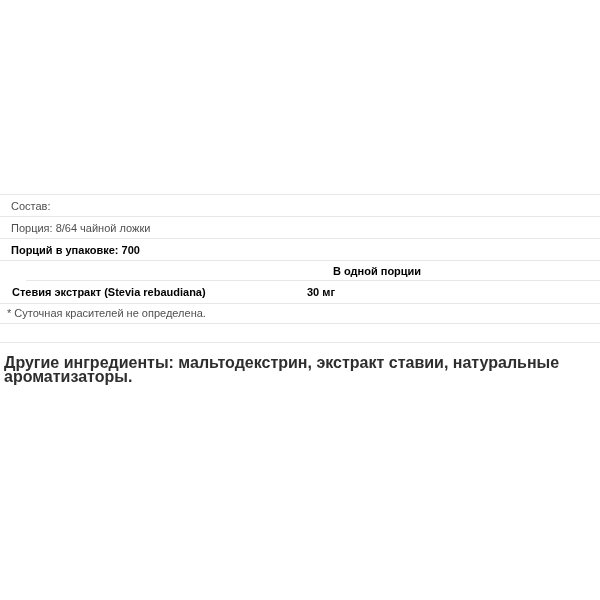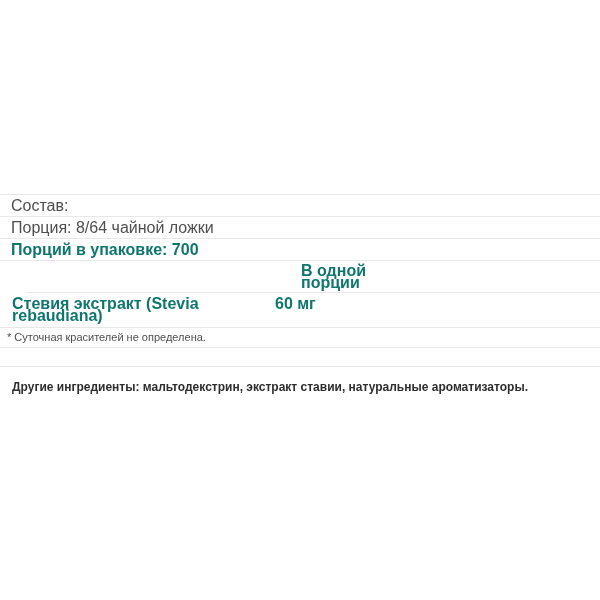--- a/index.html
+++ b/index.html
@@ -7,44 +7,44 @@
     width: 600px; height: 600px;
     background: #ffffff;
     overflow: hidden;
     font-family: "Liberation Sans", sans-serif;
   }
   .content { margin-top: 194px; }
 
   .facts-table { border-top: 1px solid #e7e7e7; }
   .row {
     border-bottom: 1px solid #e7e7e7;
-    font-size: 16px;
+    font-size: 11px;
     line-height: 12px;
     padding: 5px 8px 4px 11px;
     color: #4f4f4f;
   }
-  .strong { font-weight: bold; color: #0f766e; }
+  .strong { font-weight: bold; color: #000000; }
   .row.cols { display: flex; padding-left: 0; }
-  .c1 { width: 275px; padding-left: 12px; }
+  .c1 { width: 307px; padding-left: 12px; }
   .c2 { width: 115px; }
   .c3 { flex: 1; padding-right: 8px; }
   .row.header-row { padding-top: 4px; padding-bottom: 3px; margin-left: 26px; }
   .row.ingredient-row { padding-top: 5px; padding-bottom: 5px; }
   .row.footnote {
     font-size: 11px;
     line-height: 11px;
     padding: 4px 8px 4px 7px;
   }
   .section-divider { border-bottom: 1px solid #e7e7e7; margin-top: 18px; }
   .para {
-    font-size: 12px;
+    font-size: 16px;
     font-weight: bold;
     color: #2e2e2e;
     line-height: 14px;
-    margin: 13px 8px 0 12px;
+    margin: 13px 8px 0 4px;
   }
   .para + .para { margin-top: 6px; }
 </style>
 </head>
 <body>
 
 <div class="content">
 
   <div class="facts-table">
 
@@ -60,21 +60,21 @@
       <span>Порций в упаковке: 700</span>
     </div>
 
     <div class="row cols header-row">
       <span class="c1"></span>
       <span class="c2 strong">В одной порции</span>
     </div>
 
     <div class="row cols ingredient-row">
       <span class="c1 strong">Стевия экстракт (Stevia rebaudiana)</span>
-      <span class="c2 strong">60 мг</span>
+      <span class="c2 strong">30 мг</span>
       <span class="c3 strong"></span>
     </div>
 
     <div class="row footnote">
       <span>* Суточная красителей не определена.</span>
     </div>
 
   </div>
 
   <div class="section-divider"></div>

